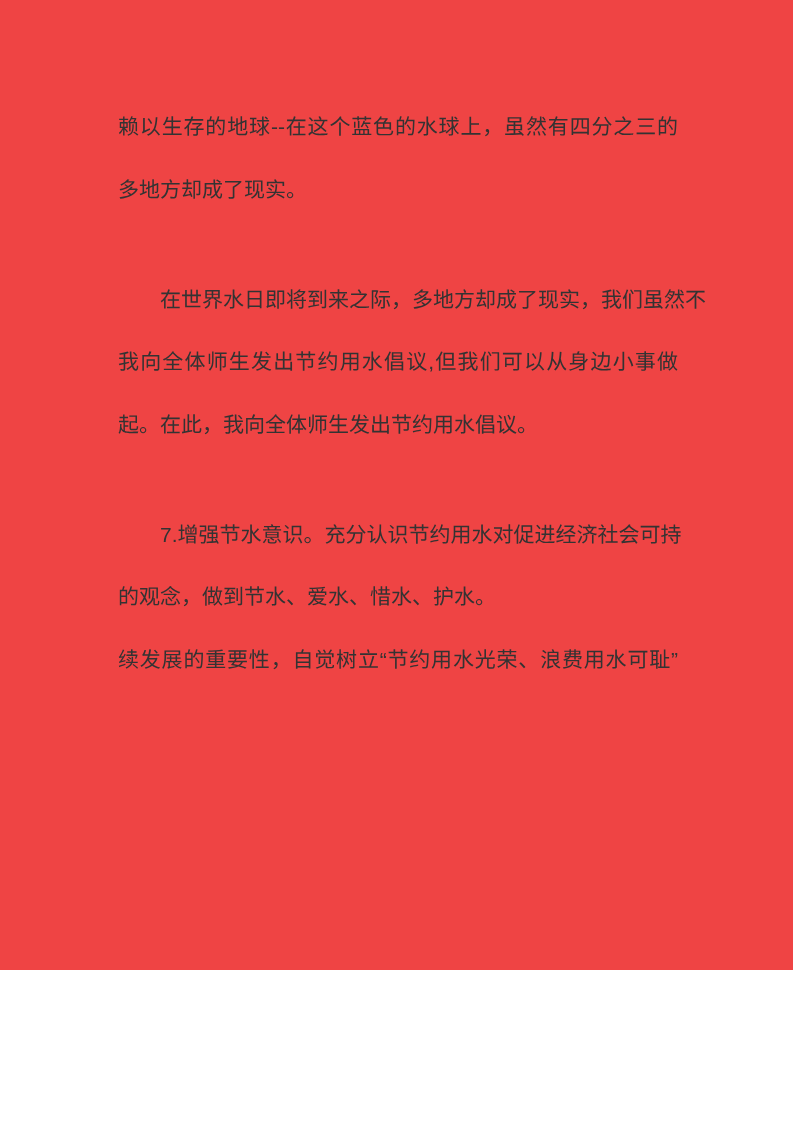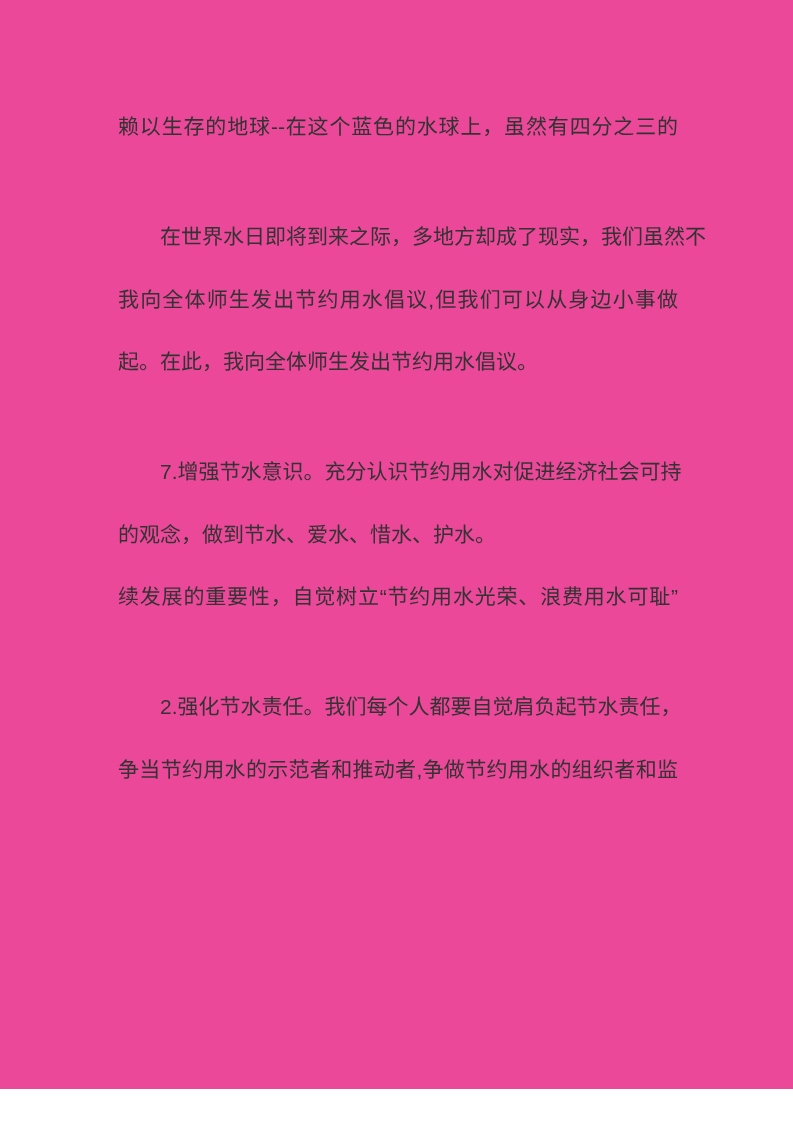--- a/index.html
+++ b/index.html
@@ -3,22 +3,22 @@
 <meta charset="utf-8">
 <style>
   html, body {
     margin: 0;
     padding: 0;
     background: #ffffff;
   }
   .page {
     position: relative;
     width: 793px;
-    height: 1089px;
-    background: #ec4899;
+    height: 970px;
+    background: #ef4444;
     overflow: hidden;
     font-family: "Liberation Sans", sans-serif;
   }
   .text-body {
     position: absolute;
     left: 118px;
     top: 96px;
     width: 560px;
     color: #333333;
     font-size: 21px;
@@ -39,29 +39,26 @@
     text-align-last: left;
   }
 </style>
 </head>
 <body>
 
 <div class="page">
   <div class="text-body">
       <div class="paragraph">
         <div class="line">赖以生存的地球--在这个蓝色的水球上，虽然有四分之三的</div>
+        <div class="line para-end">多地方却成了现实。</div>
       </div>
       <div class="paragraph">
         <div class="line">　　在世界水日即将到来之际，多地方却成了现实，我们虽然不</div>
         <div class="line">我向全体师生发出节约用水倡议,但我们可以从身边小事做</div>
         <div class="line para-end">起。在此，我向全体师生发出节约用水倡议。</div>
       </div>
       <div class="paragraph">
         <div class="line">　　7.增强节水意识。充分认识节约用水对促进经济社会可持</div>
         <div class="line para-end">的观念，做到节水、爱水、惜水、护水。</div>
         <div class="line">续发展的重要性，自觉树立“节约用水光荣、浪费用水可耻”</div>
       </div>
-      <div class="paragraph">
-        <div class="line">　　2.强化节水责任。我们每个人都要自觉肩负起节水责任，</div>
-        <div class="line">争当节约用水的示范者和推动者,争做节约用水的组织者和监</div>
-      </div>
     </div>
 </div>
 
 </body></html>

